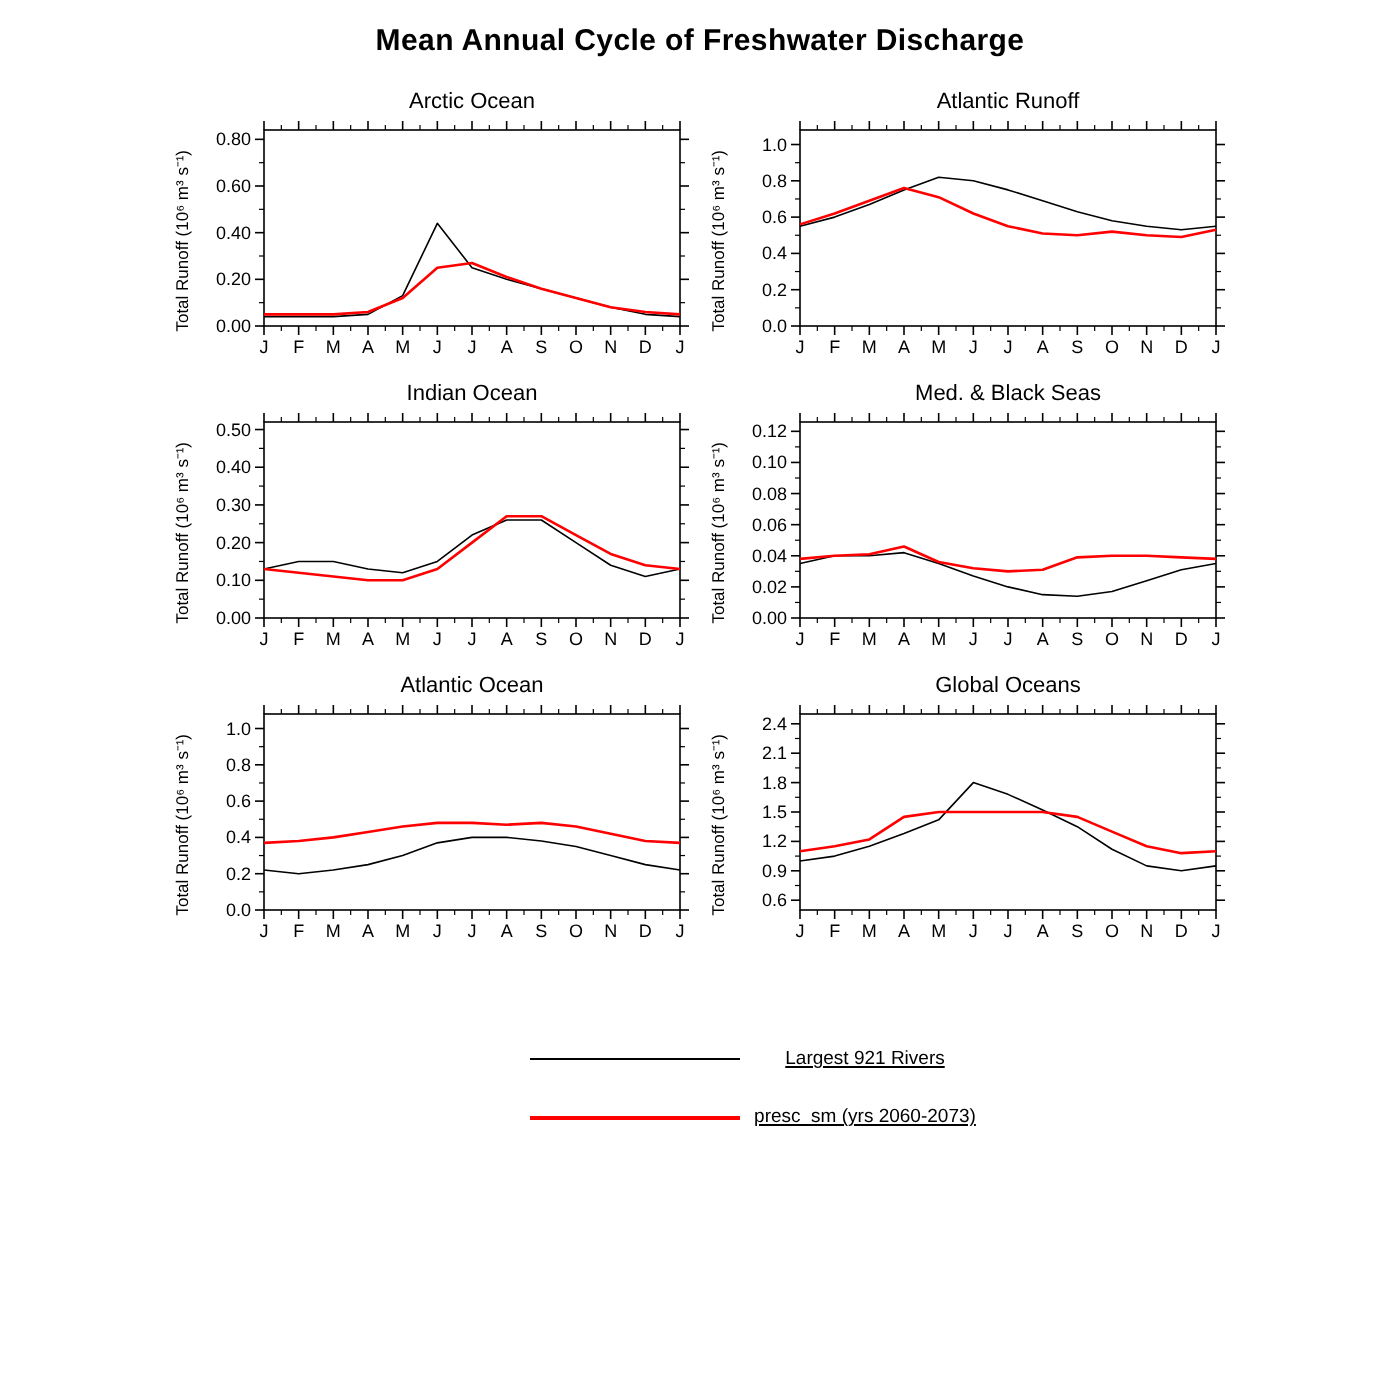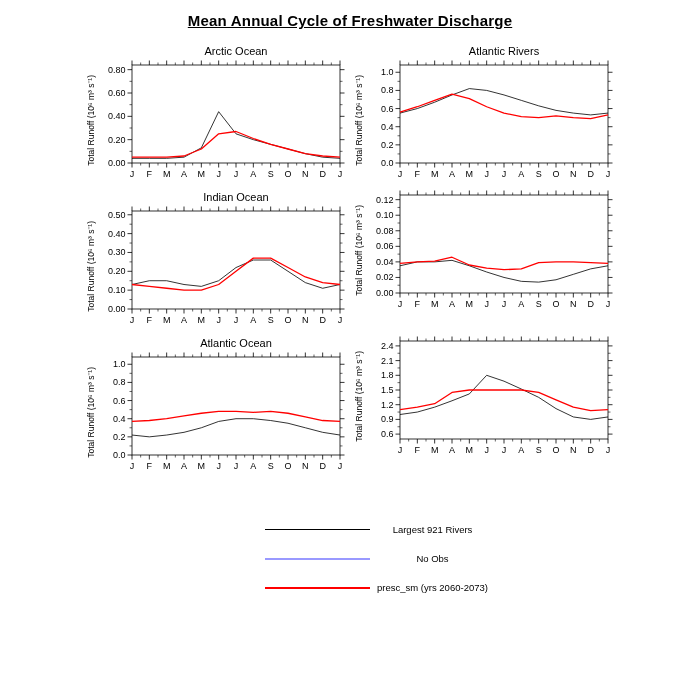--- a/index.html
+++ b/index.html
@@ -1,26 +1,26 @@
 <!DOCTYPE html>
 <html><head>
 <meta charset="utf-8">
 <style>
   html,body { margin:0; padding:0; background:#ffffff; }
   body { width:700px; height:700px; font-family:"Liberation Sans", sans-serif; color:#000; overflow:hidden; }
   .figure { width:700px; height:700px; position:relative; }
-  .main-title { padding-top:12px; text-align:center; font-size:15px; font-weight:bold; letter-spacing:0.2px;text-decoration:underline; }
+  .main-title { padding-top:12px; text-align:center; font-size:15px; font-weight:bold; letter-spacing:0.2px; }
   .grid { margin-top:14px; display:grid; grid-template-columns:262px 262px; column-gap:6px; row-gap:8px; justify-content:center; }
   .panel { width:262px; }
   .panel-title { font-size:11px; text-align:center; padding-left:40px; height:16px; line-height:16px; }
   .panel-body { display:flex; align-items:center; }
   .ylabel { width:12px; font-size:8.5px; writing-mode:vertical-rl; transform:rotate(180deg); text-align:center; white-space:nowrap; }
   svg.plot { display:block; }
   svg.plot text { font-family:"Liberation Sans", sans-serif; }
-  .legend { margin:42px 0 0 265px; width:230px; }
+  .legend { margin:42px 0 0 265px; width:230px;text-decoration:underline; }
   .legend-row { display:flex; align-items:center; height:29px; }
   .legend-line { flex:0 0 105px; width:105px; }
   .lh1 { height:1px; }
   .lh2 { height:2px; }
   .legend-label { flex:1; display:flex; justify-content:center; font-size:9.5px; white-space:nowrap; }
 </style>
 </head>
 <body>
 
 <div class="figure">
@@ -121,21 +121,21 @@
             <line x1="35" y1="10.666666666666657" x2="30.5" y2="10.666666666666657" stroke="#000" stroke-width="0.8"></line>
             <line x1="243" y1="10.666666666666657" x2="247.5" y2="10.666666666666657" stroke="#000" stroke-width="0.8"></line>
             <text x="28.5" y="13.666666666666657" text-anchor="end" font-size="9">0.80</text>
             <polyline points="35,99.33333333333333 52.33333333333333,99.33333333333333 69.66666666666666,99.33333333333333 87,98.16666666666667 104.33333333333333,88.83333333333333 121.66666666666667,52.666666666666664 139,74.83333333333333 156.33333333333331,80.66666666666666 173.66666666666666,85.33333333333333 191,90 208.33333333333334,94.66666666666667 225.66666666666666,98.16666666666667 243,99.33333333333333" fill="none" stroke="#000000" stroke-width="0.8" stroke-linejoin="round"></polyline>
             <polyline points="35,98.16666666666667 52.33333333333333,98.16666666666667 69.66666666666666,98.16666666666667 87,97 104.33333333333333,90 121.66666666666667,74.83333333333333 139,72.5 156.33333333333331,79.5 173.66666666666666,85.33333333333333 191,90 208.33333333333334,94.66666666666667 225.66666666666666,97 243,98.16666666666667" fill="none" stroke="#ff0000" stroke-width="1.3" stroke-linejoin="round"></polyline>
           </svg>
       </div>
     </div>
 
     <div class="panel">
-      <div class="panel-title">Atlantic Rivers</div>
+      <div class="panel-title">Atlantic Runoff</div>
       <div class="panel-body">
         <div class="ylabel">Total Runoff (10⁶ m³ s⁻¹)</div>
         <svg class="plot" width="250" height="122" viewBox="0 0 250 122">
             <rect x="35" y="6" width="208" height="98" fill="none" stroke="#000" stroke-width="0.8"></rect>
             <line x1="35" y1="104" x2="35" y2="108.5" stroke="#000" stroke-width="0.8"></line>
             <line x1="35" y1="6" x2="35" y2="1.5" stroke="#000" stroke-width="0.8"></line>
             <text x="35" y="117.5" text-anchor="middle" font-size="9">J</text>
             <line x1="43.666666666666664" y1="104" x2="43.666666666666664" y2="106.5" stroke="#000" stroke-width="0.6"></line>
             <line x1="43.666666666666664" y1="6" x2="43.666666666666664" y2="3.5" stroke="#000" stroke-width="0.6"></line>
             <line x1="52.33333333333333" y1="104" x2="52.33333333333333" y2="108.5" stroke="#000" stroke-width="0.8"></line>
@@ -327,20 +327,21 @@
             <line x1="35" y1="9.769230769230774" x2="30.5" y2="9.769230769230774" stroke="#000" stroke-width="0.8"></line>
             <line x1="243" y1="9.769230769230774" x2="247.5" y2="9.769230769230774" stroke="#000" stroke-width="0.8"></line>
             <text x="28.5" y="12.769230769230774" text-anchor="end" font-size="9">0.50</text>
             <polyline points="35,79.5 52.33333333333333,75.73076923076923 69.66666666666666,75.73076923076923 87,79.5 104.33333333333333,81.38461538461539 121.66666666666667,75.73076923076923 139,62.53846153846154 156.33333333333331,55 173.66666666666666,55 191,66.3076923076923 208.33333333333334,77.61538461538461 225.66666666666666,83.26923076923077 243,79.5" fill="none" stroke="#000000" stroke-width="0.8" stroke-linejoin="round"></polyline>
             <polyline points="35,79.5 52.33333333333333,81.38461538461539 69.66666666666666,83.26923076923077 87,85.15384615384616 104.33333333333333,85.15384615384616 121.66666666666667,79.5 139,66.3076923076923 156.33333333333331,53.11538461538461 173.66666666666666,53.11538461538461 191,62.53846153846154 208.33333333333334,71.96153846153845 225.66666666666666,77.61538461538461 243,79.5" fill="none" stroke="#ff0000" stroke-width="1.3" stroke-linejoin="round"></polyline>
           </svg>
       </div>
     </div>
 
     <div class="panel">
+      <div class="panel-title">Med. &amp; Black Seas</div>
       <div class="panel-body">
         <div class="ylabel">Total Runoff (10⁶ m³ s⁻¹)</div>
         <svg class="plot" width="250" height="122" viewBox="0 0 250 122">
             <rect x="35" y="6" width="208" height="98" fill="none" stroke="#000" stroke-width="0.8"></rect>
             <line x1="35" y1="104" x2="35" y2="108.5" stroke="#000" stroke-width="0.8"></line>
             <line x1="35" y1="6" x2="35" y2="1.5" stroke="#000" stroke-width="0.8"></line>
             <text x="35" y="117.5" text-anchor="middle" font-size="9">J</text>
             <line x1="43.666666666666664" y1="104" x2="43.666666666666664" y2="106.5" stroke="#000" stroke-width="0.6"></line>
             <line x1="43.666666666666664" y1="6" x2="43.666666666666664" y2="3.5" stroke="#000" stroke-width="0.6"></line>
             <line x1="52.33333333333333" y1="104" x2="52.33333333333333" y2="108.5" stroke="#000" stroke-width="0.8"></line>
@@ -537,20 +538,21 @@
             <line x1="35" y1="13.259259259259267" x2="30.5" y2="13.259259259259267" stroke="#000" stroke-width="0.8"></line>
             <line x1="243" y1="13.259259259259267" x2="247.5" y2="13.259259259259267" stroke="#000" stroke-width="0.8"></line>
             <text x="28.5" y="16.259259259259267" text-anchor="end" font-size="9">1.0</text>
             <polyline points="35,84.03703703703704 52.33333333333333,85.85185185185185 69.66666666666666,84.03703703703704 87,81.31481481481481 104.33333333333333,76.77777777777779 121.66666666666667,70.42592592592592 139,67.7037037037037 156.33333333333331,67.7037037037037 173.66666666666666,69.51851851851852 191,72.24074074074075 208.33333333333334,76.77777777777779 225.66666666666666,81.31481481481481 243,84.03703703703704" fill="none" stroke="#000000" stroke-width="0.8" stroke-linejoin="round"></polyline>
             <polyline points="35,70.42592592592592 52.33333333333333,69.51851851851852 69.66666666666666,67.7037037037037 87,64.98148148148148 104.33333333333333,62.25925925925926 121.66666666666667,60.44444444444445 139,60.44444444444445 156.33333333333331,61.35185185185186 173.66666666666666,60.44444444444445 191,62.25925925925926 208.33333333333334,65.88888888888889 225.66666666666666,69.51851851851852 243,70.42592592592592" fill="none" stroke="#ff0000" stroke-width="1.3" stroke-linejoin="round"></polyline>
           </svg>
       </div>
     </div>
 
     <div class="panel">
+      <div class="panel-title">Global Oceans</div>
       <div class="panel-body">
         <div class="ylabel">Total Runoff (10⁶ m³ s⁻¹)</div>
         <svg class="plot" width="250" height="122" viewBox="0 0 250 122">
             <rect x="35" y="6" width="208" height="98" fill="none" stroke="#000" stroke-width="0.8"></rect>
             <line x1="35" y1="104" x2="35" y2="108.5" stroke="#000" stroke-width="0.8"></line>
             <line x1="35" y1="6" x2="35" y2="1.5" stroke="#000" stroke-width="0.8"></line>
             <text x="35" y="117.5" text-anchor="middle" font-size="9">J</text>
             <line x1="43.666666666666664" y1="104" x2="43.666666666666664" y2="106.5" stroke="#000" stroke-width="0.6"></line>
             <line x1="43.666666666666664" y1="6" x2="43.666666666666664" y2="3.5" stroke="#000" stroke-width="0.6"></line>
             <line x1="52.33333333333333" y1="104" x2="52.33333333333333" y2="108.5" stroke="#000" stroke-width="0.8"></line>
@@ -651,22 +653,18 @@
     </div>
 
   </div>
 
   <div class="legend">
     <div class="legend-row">
       <span class="legend-line lh1" style="background-color: rgb(0, 0, 0);"></span>
       <span class="legend-label">Largest 921 Rivers</span>
     </div>
     <div class="legend-row">
-      <span class="legend-line lh2" style="background-color: rgb(153, 153, 255);"></span>
-      <span class="legend-label">No Obs</span>
-    </div>
-    <div class="legend-row">
       <span class="legend-line lh2" style="background-color: rgb(255, 0, 0);"></span>
       <span class="legend-label">presc_sm (yrs 2060-2073)</span>
     </div>
   </div>
 
 </div>
 
 </body></html>

